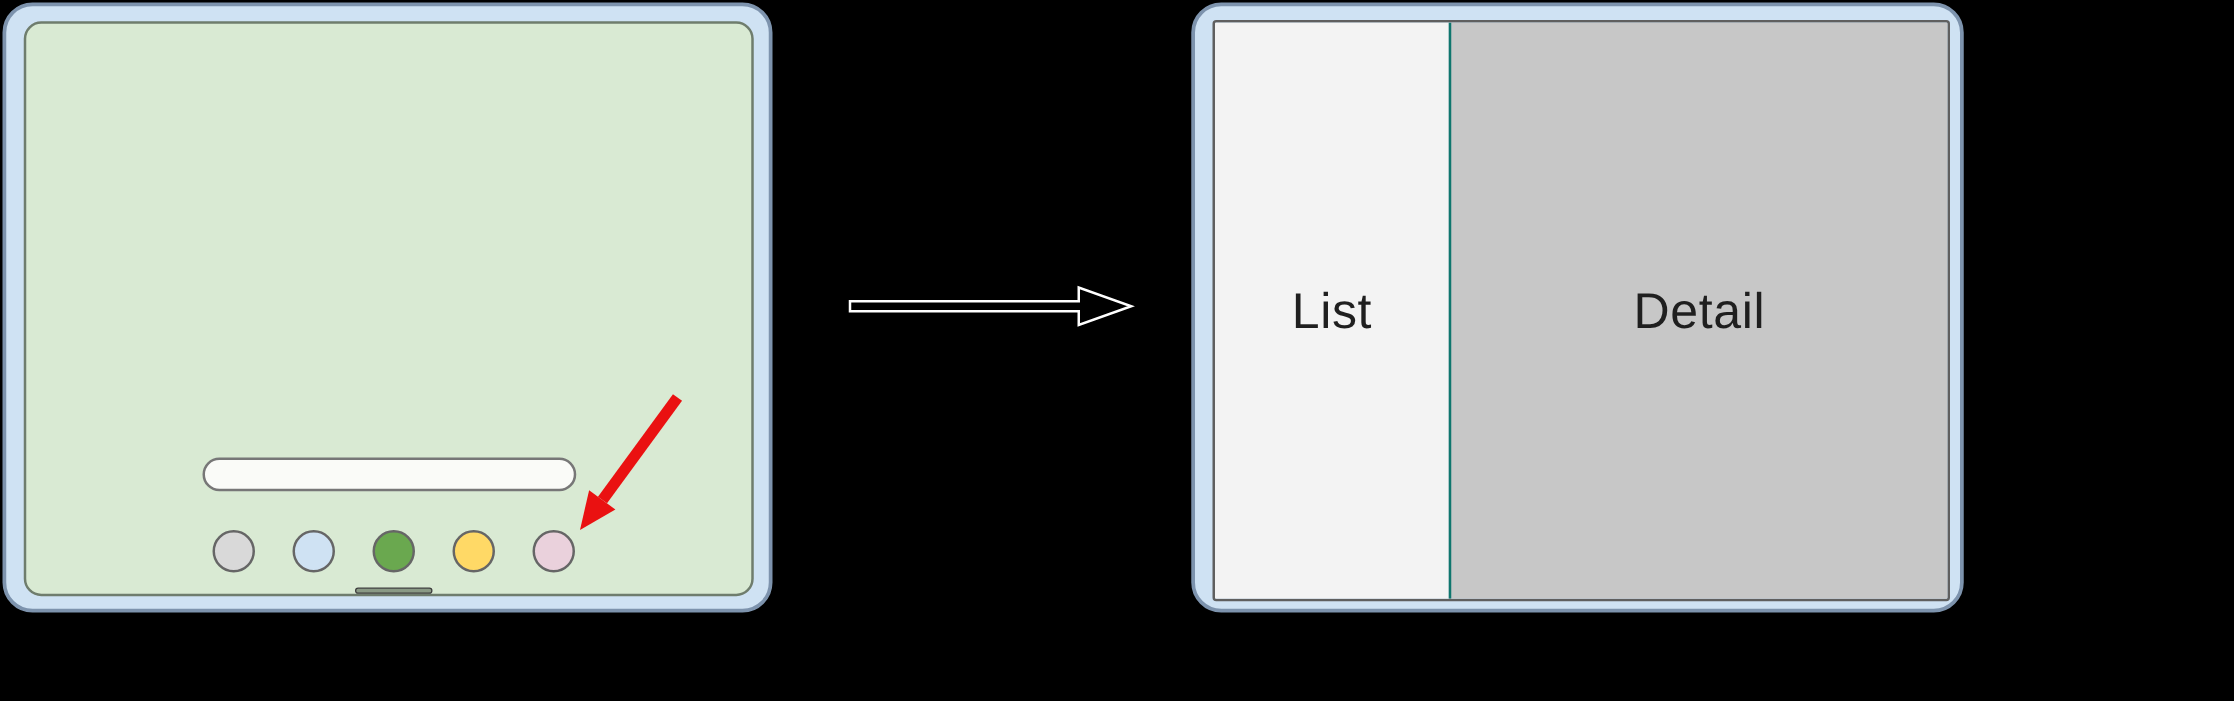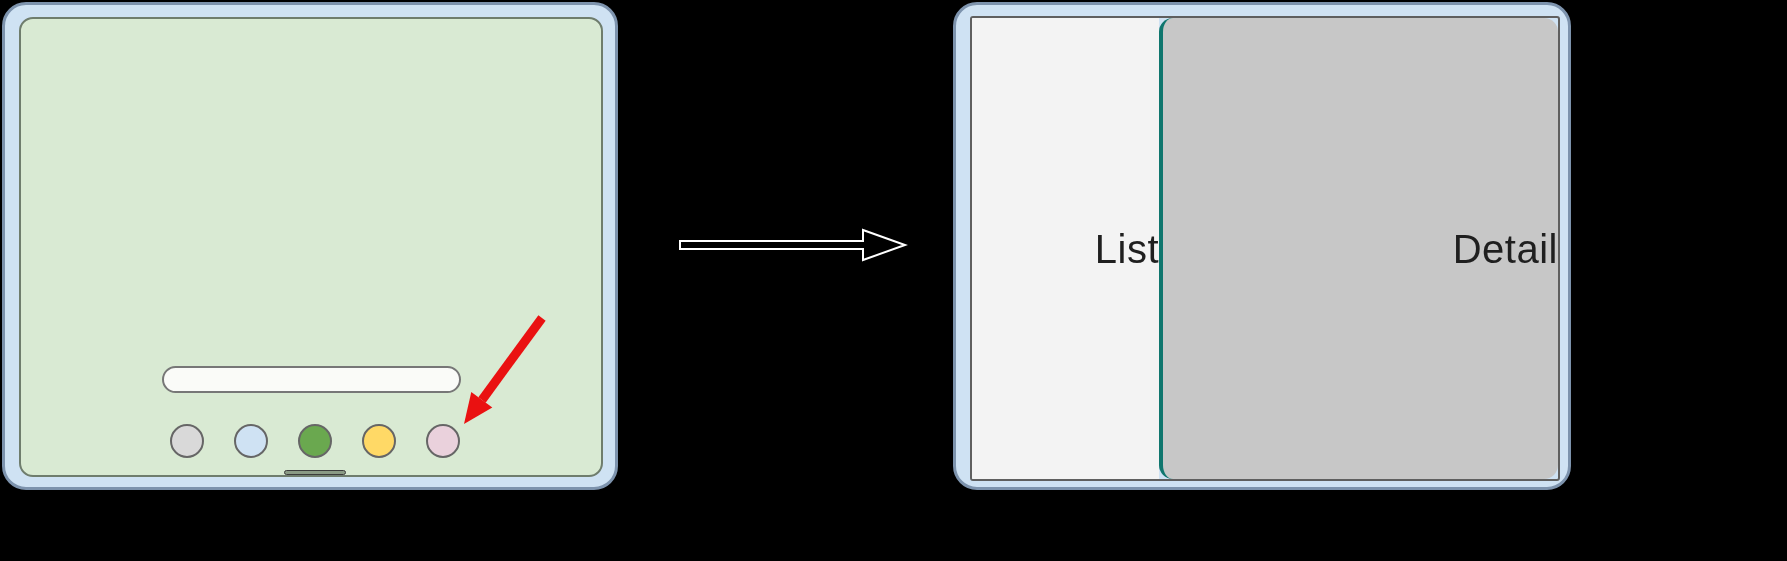--- a/index.html
+++ b/index.html
@@ -74,26 +74,26 @@
     width: 590px; height: 465px;
     box-sizing: border-box;
     border: 2px solid #5f5f5f;
     border-radius: 3px;
     display: flex;
     overflow: hidden;
   }
   .pane {
     display: flex;
     align-items: center;
-    justify-content: flex-end;
+    justify-content: center;
     height: 100%;
     box-sizing: border-box;
   }
   .pane-list { width: 187px; flex: 0 0 187px; }
-  .pane-detail { flex: 1 1 auto; border-left: 4px solid #0f766e; border-radius: 14px; }
+  .pane-detail { flex: 1 1 auto; border-left: 2px solid #0f766e; }
   .pane-label {
     font-size: 40px;
     line-height: 1;
     letter-spacing: 0.5px;
   }
 </style>
 </head>
 <body>
 
 <div class="stage" style="background: rgb(0, 0, 0);">

